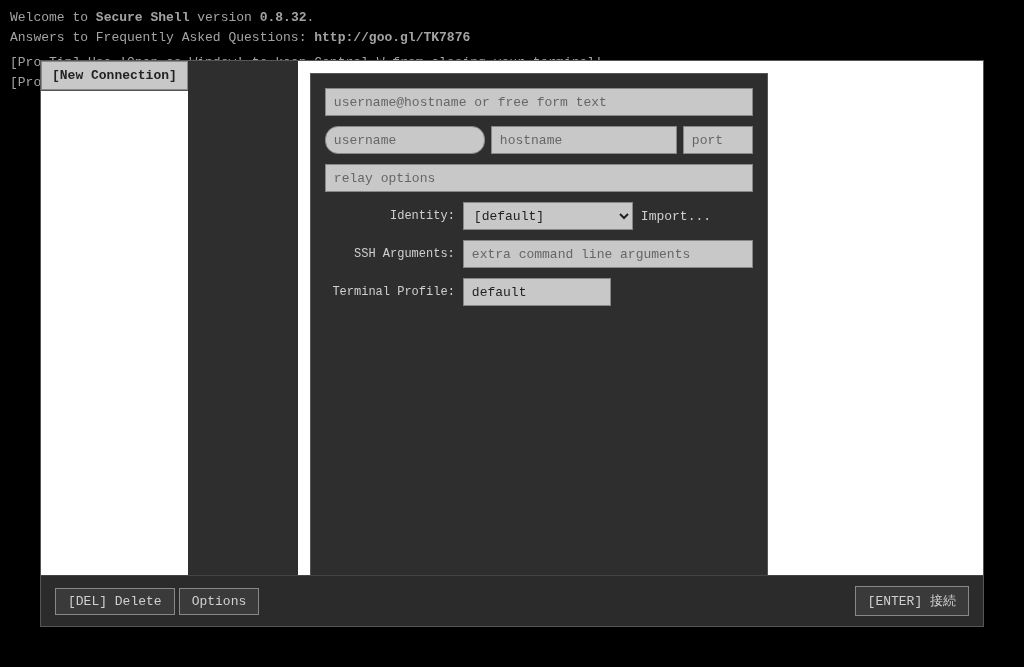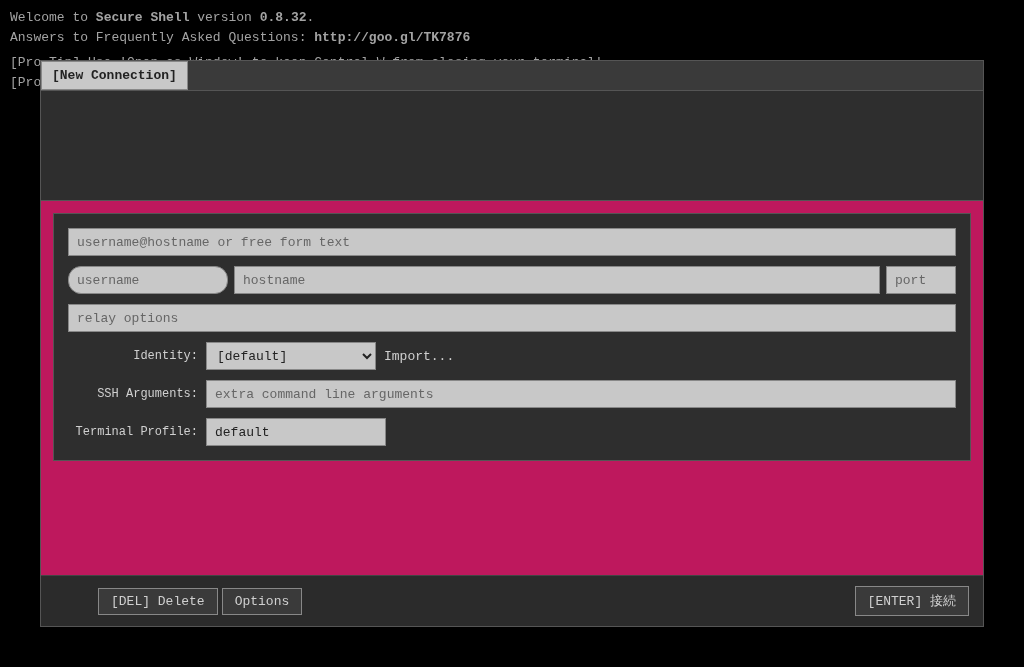--- a/index.html
+++ b/index.html
@@ -36,24 +36,24 @@
       font-weight: bold;
     }
 
     
     .dialog-overlay {
       position: absolute;
       top: 60px;
       left: 40px;
       right: 40px;
       bottom: 40px;
-      background: #be185d;
+      background: #ffffff;
       border: 1px solid #555;
       display: flex;
-      flex-direction: column;
+      flex-direction: row;
     }
 
     
     .tab-bar {
       background: #3a3a3a;
       border-bottom: 1px solid #555;
       padding: 0;
       height: 30px;
       display: flex;
       align-items: center;
@@ -174,41 +174,40 @@
       font-size: 13px;
       cursor: pointer;
       text-decoration: none;
     }
 
     .input-ssh-args {
       flex: 1;
     }
 
     .input-terminal-profile {
-      width: 180px;
+      width: 148px;
     }
 
     
     .button-bar {
       position: absolute;
       bottom: 0;
       left: 0;
       right: 0;
       display: flex;
       justify-content: space-between;
       align-items: center;
       padding: 10px 14px;
       background: #2b2b2b;
       border-top: 1px solid #444;
     }
 
     .btn-group-left {
       display: flex;
       gap: 4px;
-      margin-left: 43px;
     }
 
     .dialog-button {
       background: #3a3a3a;
       color: #d0d0d0;
       border: 1px solid #888;
       padding: 5px 12px;
       font-family: 'Courier New', Courier, monospace;
       font-size: 13px;
       cursor: pointer;

